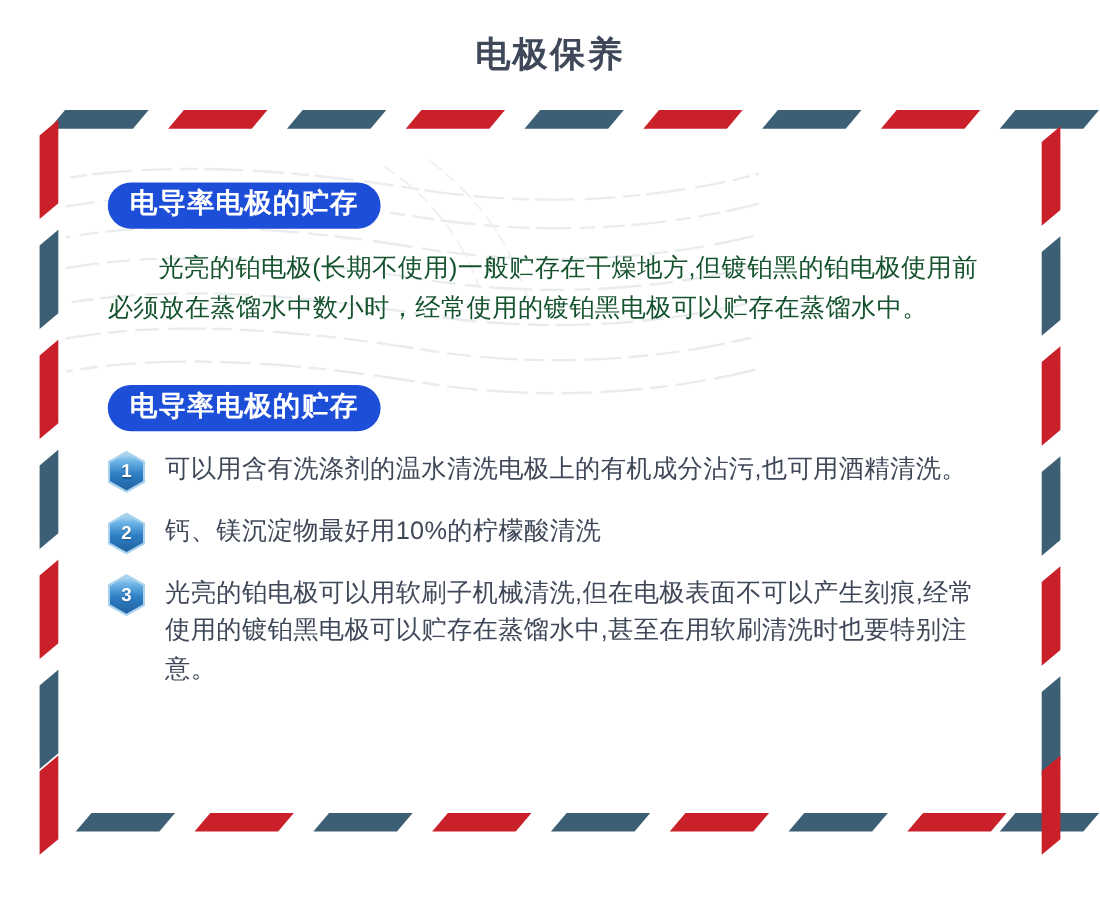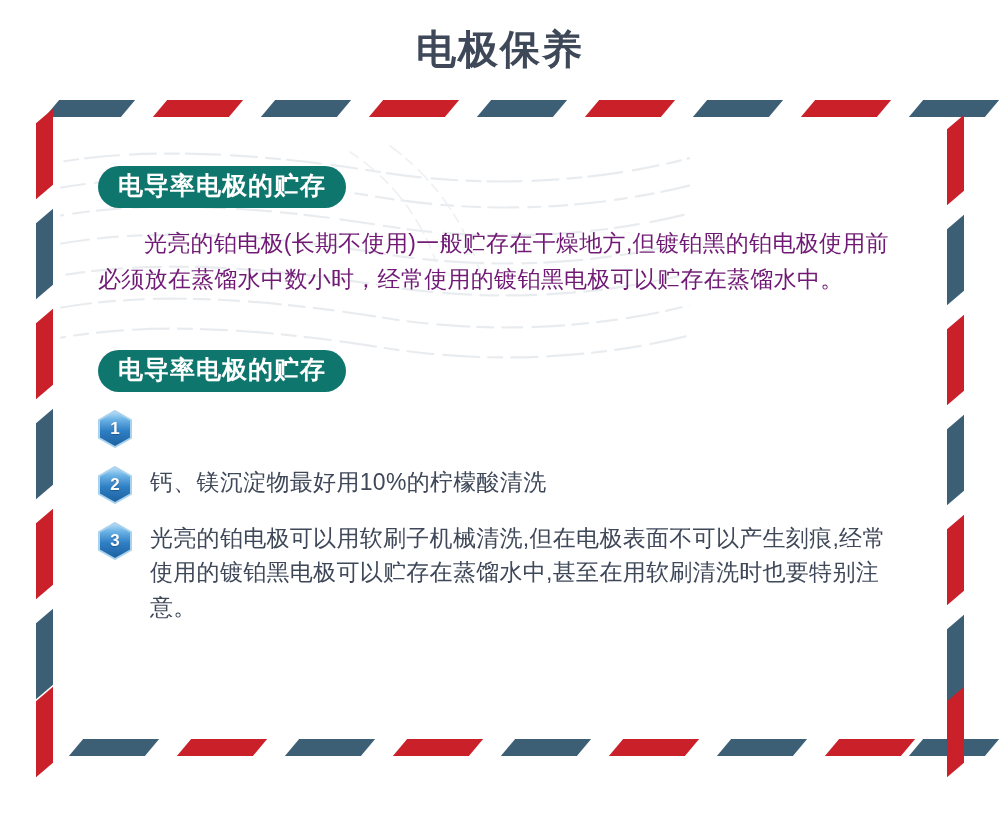--- a/index.html
+++ b/index.html
@@ -12,21 +12,21 @@
     height: 822px;
     font-family: "Liberation Sans", "DejaVu Sans", sans-serif;
     color: #3b4558;
     overflow: hidden;
     position: relative;
   }
 
   
   .page-title {
     text-align: center;
-    font-size: 40px;
+    font-size: 32px;
     font-weight: bold;
     color: #3f4859;
     letter-spacing: 2px;
     padding-top: 20px;
     height: 58px;
     line-height: 58px;
     user-select: none;
   }
 
   
@@ -91,39 +91,39 @@
   
   .content {
     position: absolute;
     left: 38px;
     top: 42px;
     right: 34px;
   }
 
   .badge {
     display: inline-block;
-    background: #0f766e;
+    background: #1d4ed8;
     color: #ffffff;
     font-size: 25px;
     font-weight: bold;
     letter-spacing: 1px;
     padding: 4px 20px 7px 20px;
     border-radius: 22px;
     line-height: 1.25;
     user-select: none;
   }
 
   .section-block {
     margin-bottom: 6px;
   }
 
   .paragraph {
     font-size: 23px;
     line-height: 1.55;
-    color: #701a75;
+    color: #14532d;
     margin: 18px 0 0 0;
     text-indent: 2em;
     letter-spacing: 0.3px;
   }
 
   .list {
     margin: 16px 0 0 0;
     padding: 0;
     list-style: none;
   }
@@ -248,20 +248,21 @@
                     <stop offset="0%" stop-color="#bfe0f5"></stop>
                     <stop offset="22%" stop-color="#6fb5e6"></stop>
                     <stop offset="55%" stop-color="#2f7fc4"></stop>
                     <stop offset="100%" stop-color="#1d5f9e"></stop>
                   </linearGradient>
                 </defs>
                 <polygon points="17,1 33,10 33,28 17,37 1,28 1,10" fill="url(#hexg1)" stroke="#a9d2ec" stroke-width="2"></polygon>
               </svg>
               <span class="num">1</span>
             </span>
+            <span class="item-text">可以用含有洗涤剂的温水清洗电极上的有机成分沾污,也可用酒精清洗。</span>
           </li>
 
           <li class="list-item">
             <span class="hexmark">
               <svg width="34" height="38" viewBox="0 0 34 38">
                 <defs>
                   <linearGradient id="hexg2" x1="0" y1="0" x2="0" y2="1">
                     <stop offset="0%" stop-color="#bfe0f5"></stop>
                     <stop offset="22%" stop-color="#6fb5e6"></stop>
                     <stop offset="55%" stop-color="#2f7fc4"></stop>

